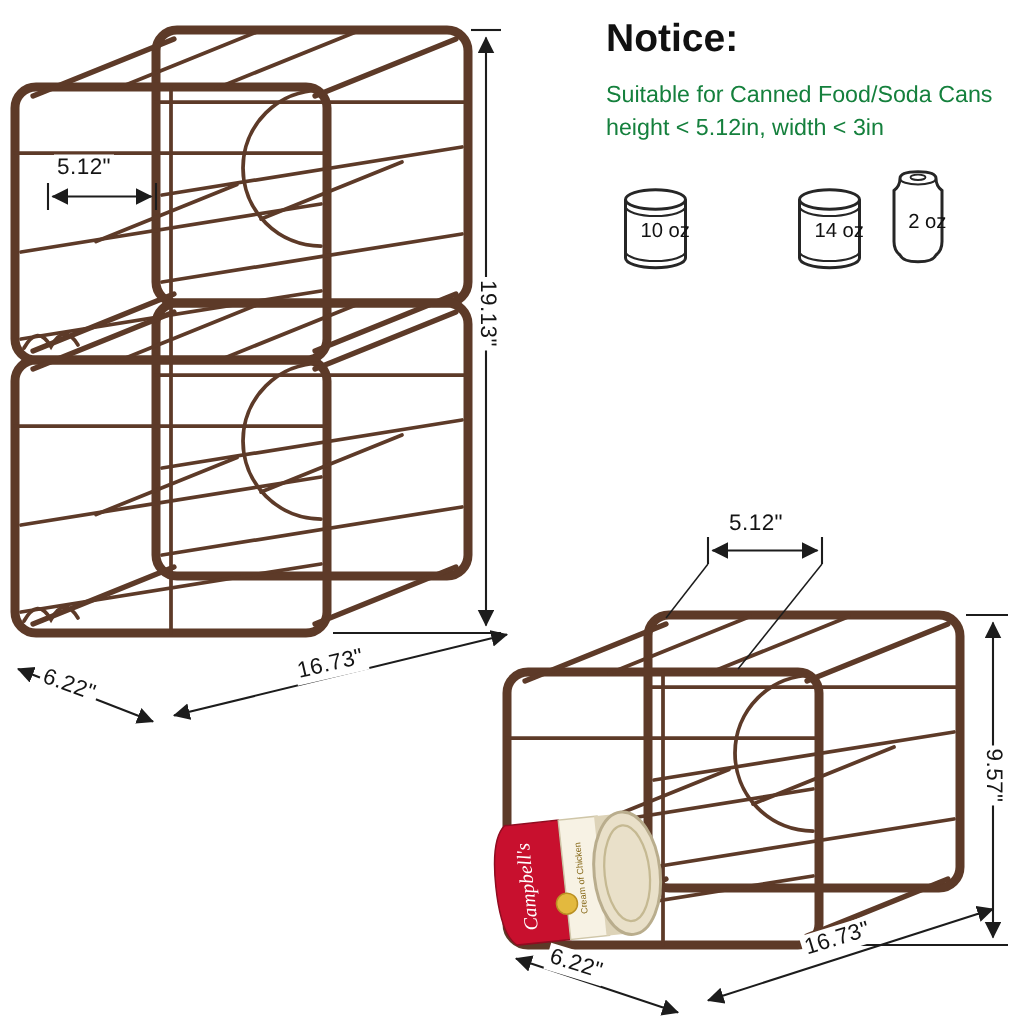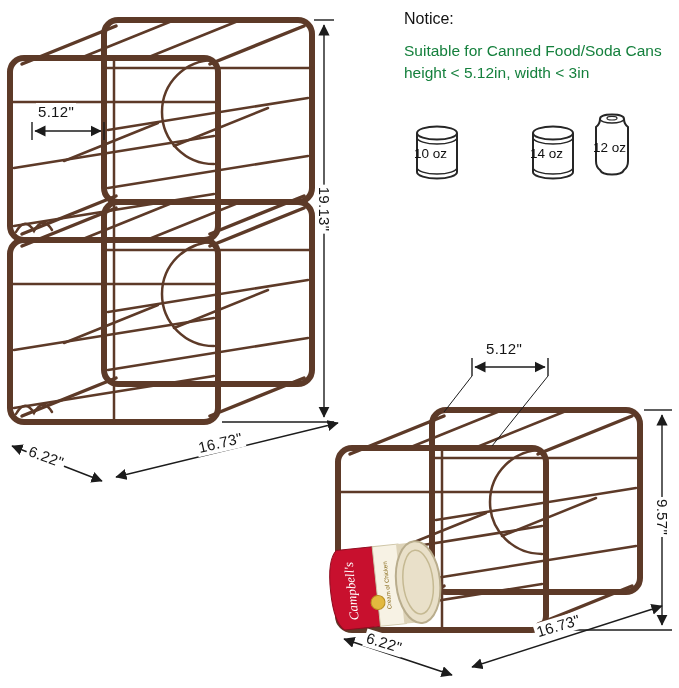--- a/index.html
+++ b/index.html
@@ -9,23 +9,23 @@
     background:#ffffff;color:#1a1a1a;
     font-family:"Liberation Sans","DejaVu Sans",sans-serif;
   }
   #scene{position:absolute;left:0;top:0}
   .dim-label{
     position:absolute;font-size:15px;color:#141414;background:#ffffff;
     padding:0 2px;white-space:nowrap;letter-spacing:.3px;line-height:18px;
   }
   .rot90{transform:rotate(90deg)}
   .notice{position:absolute;left:404px;top:10px;width:272px}
-  .notice-title{font-size:16px;font-weight:400;margin:0 0 12px 0;color:#111}
+  .notice-title{font-size:26px;font-weight:700;margin:0 0 12px 0;color:#111}
   .notice-line{font-size:15.5px;line-height:22px;color:#15803d}
-  .can-item{position:absolute;text-align:left}
+  .can-item{position:absolute;text-align:right}
   .can-label{position:absolute;left:0;right:0;font-size:13.5px;color:#111;white-space:nowrap}
 </style>
 </head>
 <body>
 
 <svg id="scene" width="679" height="688" viewBox="0 0 679 688">
   <defs>
     <marker id="arrow" markerWidth="9" markerHeight="9" refX="7.5" refY="4" orient="auto-start-reverse">
       <path d="M0,0 L8,4 L0,8 Z" fill="#1c1c1c"></path>
     </marker>
@@ -147,21 +147,21 @@
   </svg>
   <div class="can-label" style="top:22px">14 oz</div>
 </div>
 
 <div class="can-item" style="left:593px;top:112px;width:38px">
   <svg width="38" height="66" viewBox="0 0 38 66" fill="#ffffff" stroke="#262626" stroke-width="2">
     <path d="M7,7 Q7,2.5 19,2.5 Q31,2.5 31,7 Q31,12 35,15 L35,49 Q35,55 31,58 Q29,62.5 19,62.5 Q9,62.5 7,58 Q3,55 3,49 L3,15 Q7,12 7,7 Z"></path>
     <path d="M7,7 A12,4 0 0,0 31,7" fill="none" stroke-width="1.4"></path>
     <ellipse cx="19" cy="6.2" rx="5" ry="1.8" fill="none" stroke-width="1.2"></ellipse>
   </svg>
-  <div class="can-label" style="top:28px">12 oz</div>
+  <div class="can-label" style="top:28px">2 oz</div>
 </div>
 
 <div class="dim-label" style="left:36px;top:103px">5.12"</div>
 <div class="dim-label rot90" style="left:300px;top:200px">19.13"</div>
 <div class="dim-label" style="left:196px;top:434px;transform:rotate(-13deg)">16.73"</div>
 <div class="dim-label" style="left:26px;top:448px;transform:rotate(20deg)">6.22"</div>
 
 <div class="dim-label" style="left:484px;top:340px">5.12"</div>
 <div class="dim-label rot90" style="left:642px;top:508px">9.57"</div>
 <div class="dim-label" style="left:534px;top:617px;transform:rotate(-17deg)">16.73"</div>

